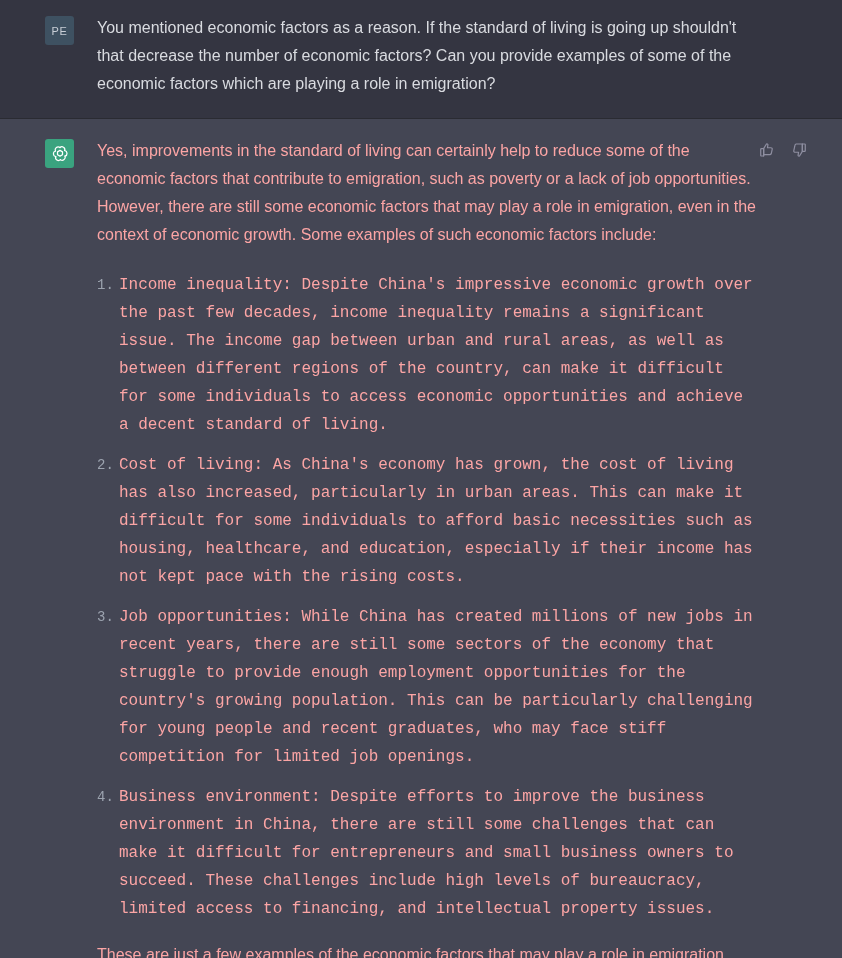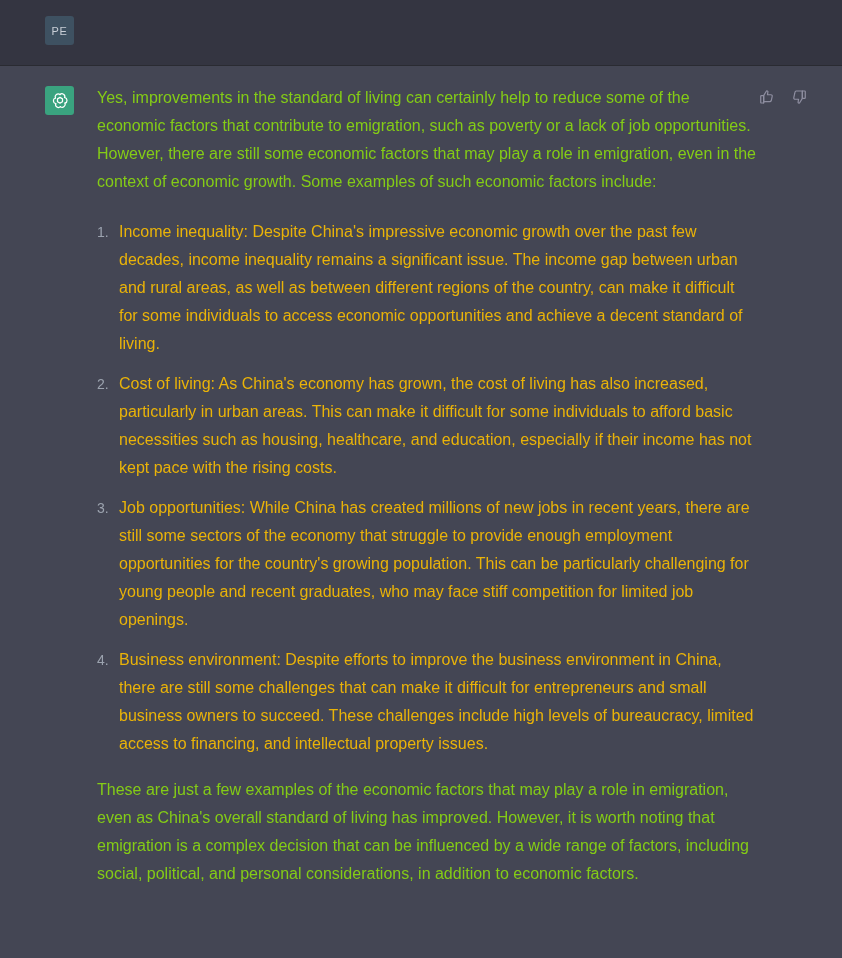--- a/index.html
+++ b/index.html
@@ -83,44 +83,45 @@
     min-width: 0;
   }
   .msg-row.user .msg-content {
     max-width: 645px;
   }
   .msg-row.assistant .msg-content {
     max-width: 660px;
   }
 
   .para {
-    color: #84cc16;
+    color: #fca5a5;
     font-size: 16px;
     line-height: 28px;
     margin: 0;
     -webkit-font-smoothing: antialiased;
   }
   .msg-row.user .para {
     color: #d9dbe0;
   }
 
   
   .ord-list {
     margin: 22px 0 0 0;
     padding: 0;
     list-style: none;
     counter-reset: oli;
   }
   .ord-list li {
     position: relative;
     padding-left: 22px;
-    color: #eab308;
+    color: #fca5a5;
     font-size: 16px;
     line-height: 28px;
     counter-increment: oli;
+    font-family: Liberation Mono, monospace;
   }
   .ord-list li + li {
     margin-top: 12px;
   }
   .ord-list li::before {
     content: counter(oli) ".";
     position: absolute;
     left: 0;
     top: 0;
     color: #9ca3af;
@@ -162,20 +163,23 @@
 </head>
 <body>
 
 <div class="chat-thread">
 
   <div class="msg-row user">
     <div class="avatar-col">
       <div class="avatar user-avatar">
         <span>PE</span>
       </div>
+    </div>
+    <div class="msg-content">
+      <p class="para">You mentioned economic factors as a reason. If the standard of living is going up shouldn't that decrease the number of economic factors? Can you provide examples of some of the economic factors which are playing a role in emigration?</p>
     </div>
   </div>
 
   <div class="msg-row assistant">
     <div class="avatar-col">
       <div class="avatar assistant-avatar">
         <span>
           <svg viewBox="0 0 24 24" fill="none" stroke="#ffffff" stroke-width="1.5" stroke-linecap="round" stroke-linejoin="round" aria-hidden="true">
             <path d="M12 4.2c1.1-1.1 2.9-1.3 4.2-.4 1.4.9 1.9 2.6 1.4 4"></path>
             <path d="M17.6 7.8c1.5.3 2.7 1.6 2.8 3.2.1 1.6-.9 3.1-2.4 3.6"></path>

